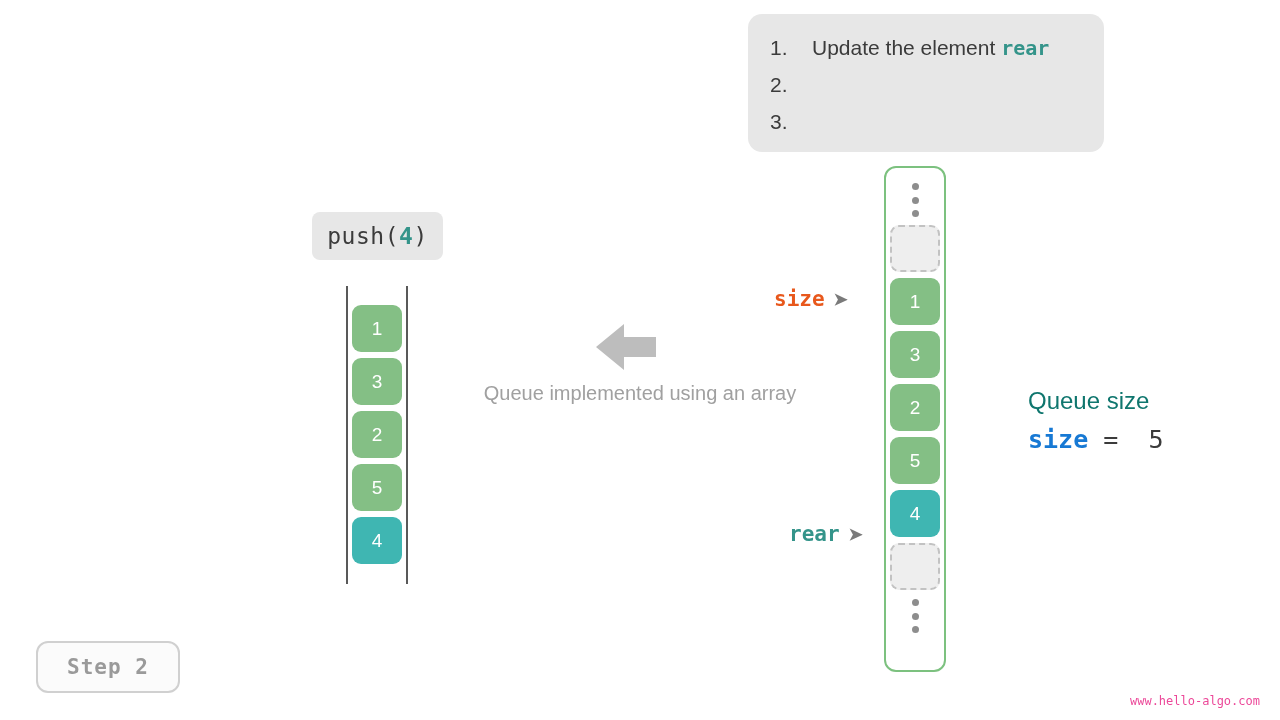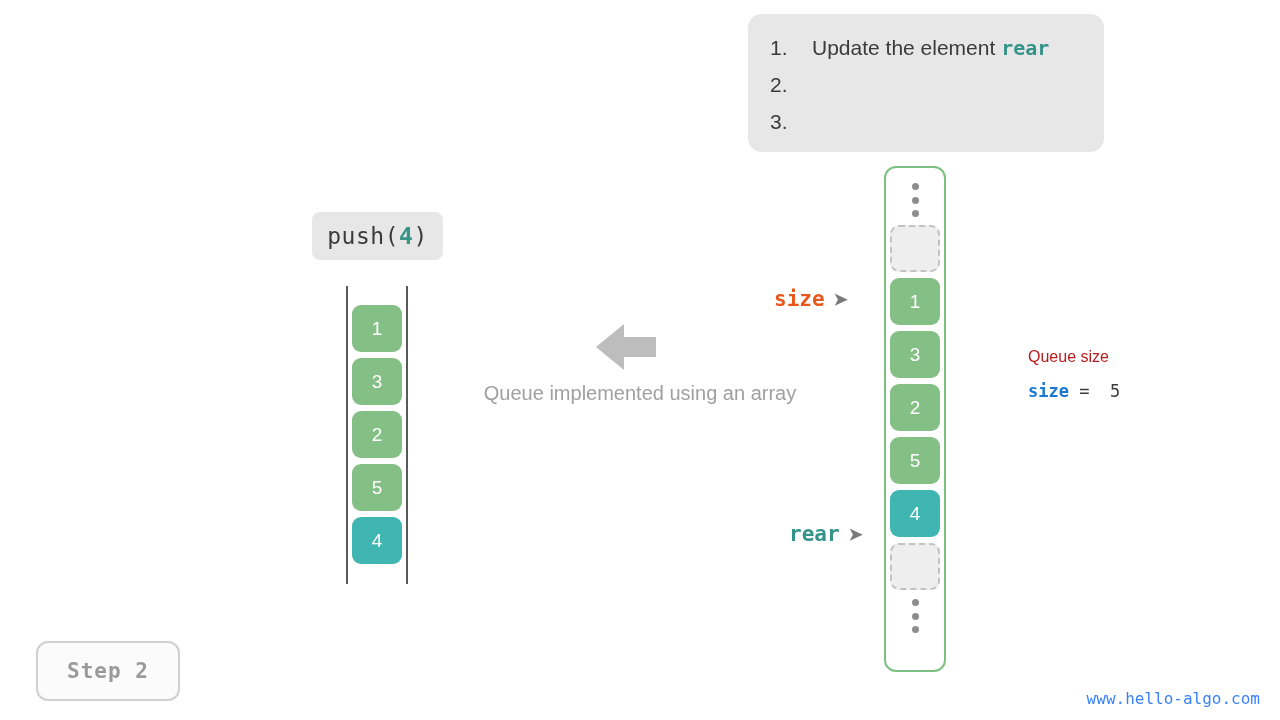--- a/index.html
+++ b/index.html
@@ -193,65 +193,66 @@
   #rear-pointer  { left: 789px; top: 522px; color: #34948a; }
 
   
   #size-readout {
     position: absolute;
     left: 1028px;
     top: 343px;
     width: 220px;
   }
   #size-readout .title {
-    font-size: 16px;
-    color: #b91c1c;
+    font-size: 24px;
+    color: #0f766e;
     line-height: 28px;
+    margin-top: 44px;
   }
   #size-readout .expr {
     margin-top: 10px;
     font-family: "DejaVu Sans Mono", monospace;
-    font-size: 17px;
+    font-size: 25px;
     color: #3b3b3b;
     white-space: pre;
   }
   #size-readout .expr .var {
     color: #1779d4;
     font-weight: bold;
   }
 
   
   #step-badge {
     position: absolute;
     left: 36px;
     top: 641px;
     width: 144px;
-    height: 60px;
+    height: 52px;
     border: 2px solid #d0d0d0;
     border-radius: 12px;
     background: #fbfbfb;
     display: flex;
     align-items: center;
     justify-content: center;
     font-family: "DejaVu Sans Mono", monospace;
     font-weight: bold;
     font-size: 21px;
     color: #9a9a9a;
     letter-spacing: 1px;
     box-sizing: border-box;
   }
 
   
   #watermark {
     position: absolute;
     right: 20px;
     bottom: 12px;
     font-family: "DejaVu Sans Mono", monospace;
-    font-size: 16px;
-    color: #3b82f6;
+    font-size: 12px;
+    color: #ec4899;
   }
 </style>
 </head>
 <body>
 
 <div id="instructions-panel">
 
   <div class="instr-row">
     <span class="instr-num">1.</span>
     <span class="instr-text"><span>Update the element </span><span class="kw-rear">rear</span><span></span></span>

